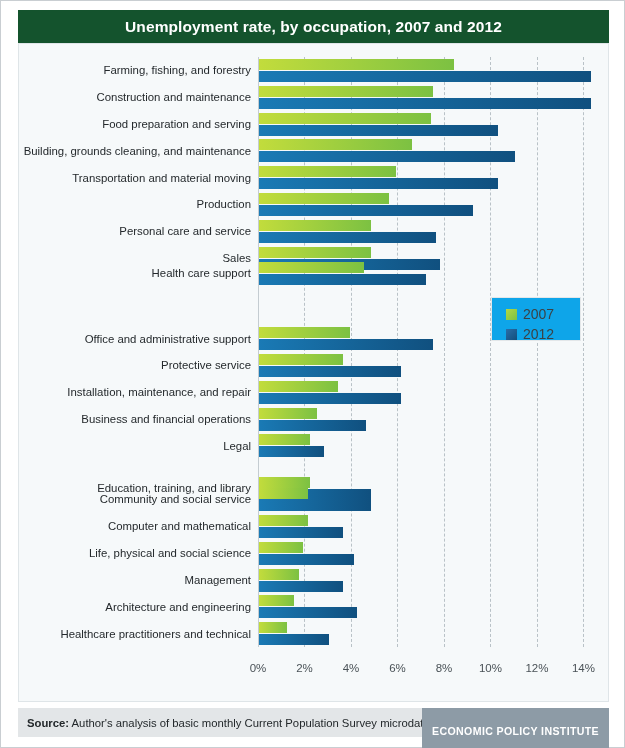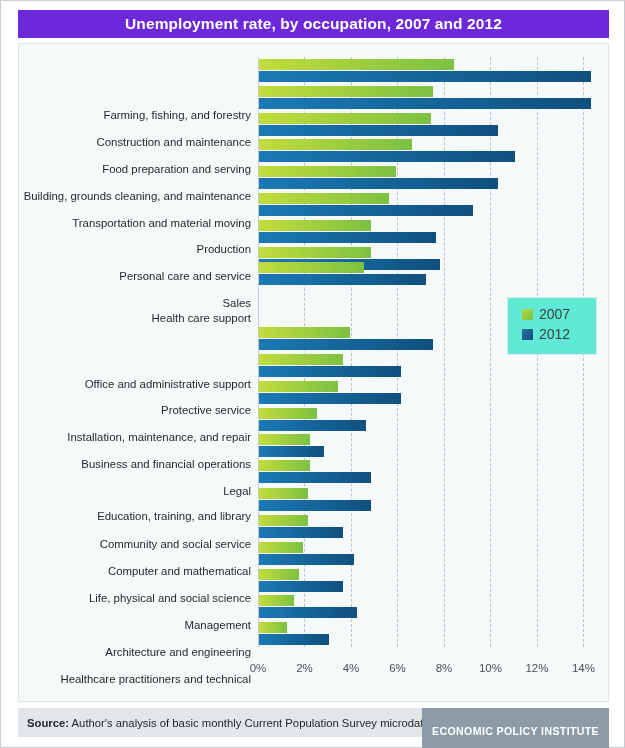--- a/index.html
+++ b/index.html
@@ -12,22 +12,22 @@
   .figure{
     position:relative;
     width:625px;height:748px;
     box-sizing:border-box;
     background:#ffffff;
     border:1px solid #c9ced2;
   }
   
   .title-bar{
     position:absolute;left:17px;top:9px;
-    width:591px;height:28px;
-    background:#6d28d9;
+    width:591px;height:34px;
+    background:#14532d;
     display:flex;align-items:center;justify-content:center;
   }
   .title-bar .title-text{
     color:#ffffff;
     font-size:15.5px;
     font-weight:bold;
     letter-spacing:.1px;
     white-space:nowrap;
   }
   
@@ -75,39 +75,38 @@
   .cat-label{
     position:absolute;
     right:100%;
     margin-right:7px;
     top:50%;
     transform:translateY(-50%);
     font-size:11.4px;
     color:#24292c;
     white-space:nowrap;
     text-align:right;
-    margin-top:45px;
   }
   .bar{
     position:absolute;
     left:1px;
     height:11px;
   }
   .bar.y2007{
     background:linear-gradient(to right,#c2dc3c,#7cc142);
   }
   .bar.y2012{
     background:linear-gradient(to right,#1a7ab5,#10507f);
   }
   
   .legend{
     position:absolute;
-    left:488px;top:253px;
-    width:90px;height:58px;
-    background:#5eead4;
+    left:472px;top:253px;
+    width:90px;height:44px;
+    background:#0ea5e9;
     border:1px solid #e3e7e9;
     box-sizing:border-box;
     padding:6px 0 0 14px;
   }
   .legend-row{
     display:flex;align-items:center;
     height:20px;
   }
   .swatch{
     width:11px;height:11px;
@@ -242,21 +241,21 @@
           <div class="row" style="top: 348.636px; height: 26.8182px;">
             <div class="cat-label">Business and financial operations</div>
             <div class="bar y2007" style="width: 58.1126px; top: 2px;"></div>
             <div class="bar y2012" style="width: 106.927px; top: 14px;"></div>
           </div>
           <div class="row" style="top: 375.455px; height: 26.8182px;">
             <div class="cat-label">Legal</div>
             <div class="bar y2007" style="width: 51.1391px; top: 2px;"></div>
             <div class="bar y2012" style="width: 65.0861px; top: 14px;"></div>
           </div>
-          <div class="row" style="top: 401px; height: 26.8182px;">
+          <div class="row" style="top: 418px; height: 26.8182px;">
             <div class="cat-label">Education, training, and library</div>
             <div class="bar y2007" style="width: 51.1391px; top: 2px;"></div>
             <div class="bar y2012" style="width: 111.576px; top: 14px;"></div>
           </div>
           <div class="row" style="top: 429.091px; height: 26.8182px;">
             <div class="cat-label">Community and social service</div>
             <div class="bar y2007" style="width: 48.8146px; top: 2px;"></div>
             <div class="bar y2012" style="width: 111.576px; top: 14px;"></div>
           </div>
           <div class="row" style="top: 455.909px; height: 26.8182px;">

